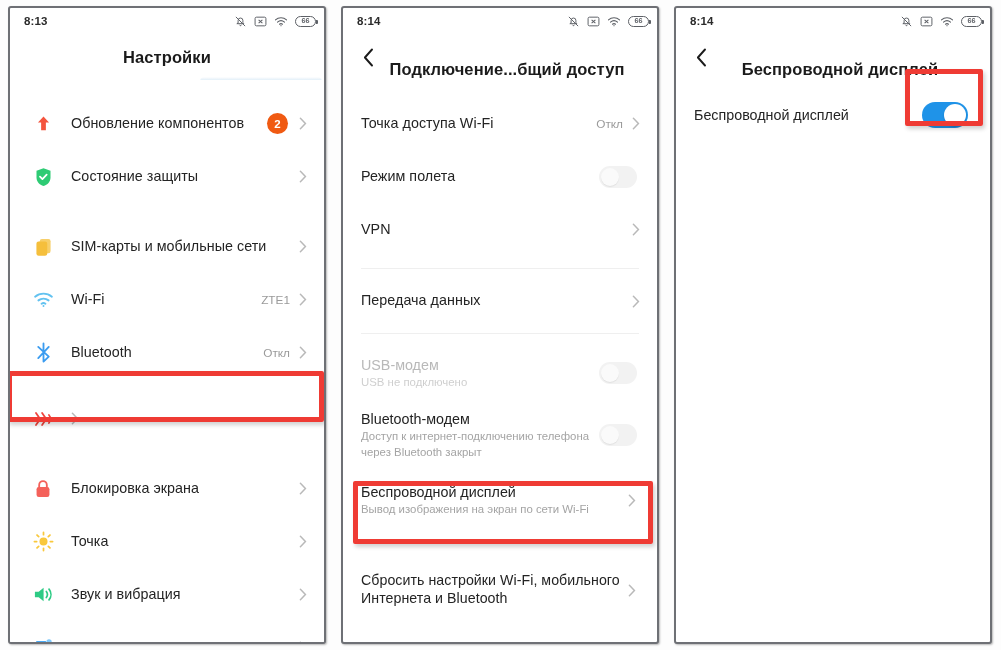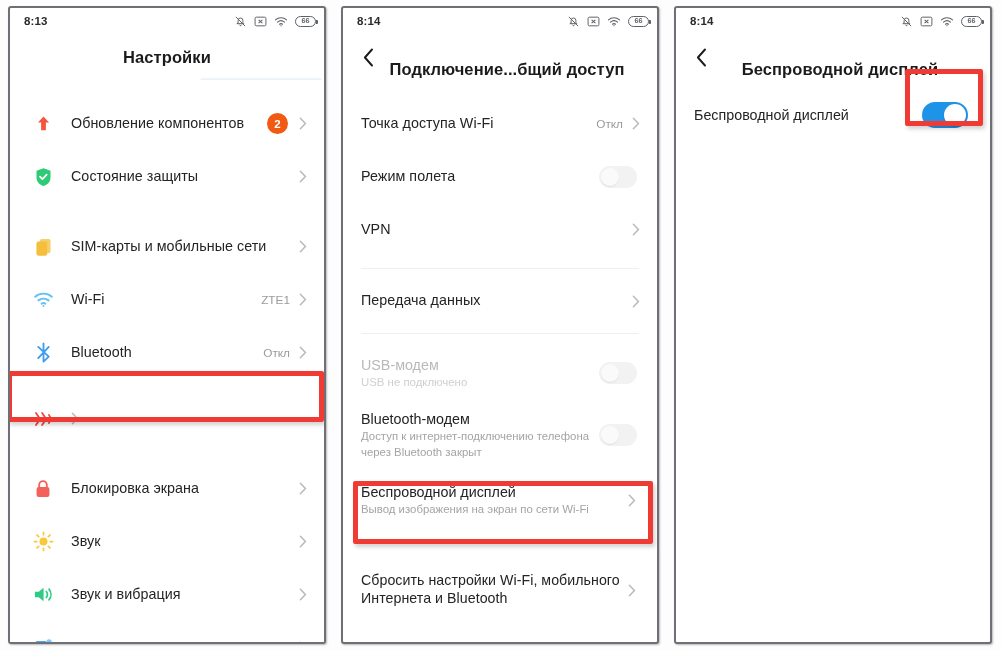--- a/index.html
+++ b/index.html
@@ -368,21 +368,21 @@
 
         <div class="row">
           <span class="ico">
             <svg width="21" height="21" viewBox="0 0 24 24">
               <circle cx="12" cy="12" r="4.6" fill="#f9c83c"></circle>
               <g stroke="#f9c83c" stroke-width="2" stroke-linecap="round">
                 <path d="M12 1.6v2.6M12 19.8v2.6M1.6 12h2.6M19.8 12h2.6M4.6 4.6l1.9 1.9M17.5 17.5l1.9 1.9M19.4 4.6l-1.9 1.9M6.5 17.5l-1.9 1.9"></path>
               </g>
             </svg>
           </span>
-          <span class="lbl">Звук</span>
+          <span class="lbl">Точка</span>
           <span class="chev">
             <svg width="8" height="13" viewBox="0 0 8 13" fill="none" stroke="#b9b9b9" stroke-width="1.5" stroke-linecap="round">
                 <path d="M1.4 1.3L6.4 6.5L1.4 11.7"></path>
               </svg>
           </span>
         </div>
 
         <div class="row">
           <span class="ico">
             <svg width="21" height="19" viewBox="0 0 23 21">

